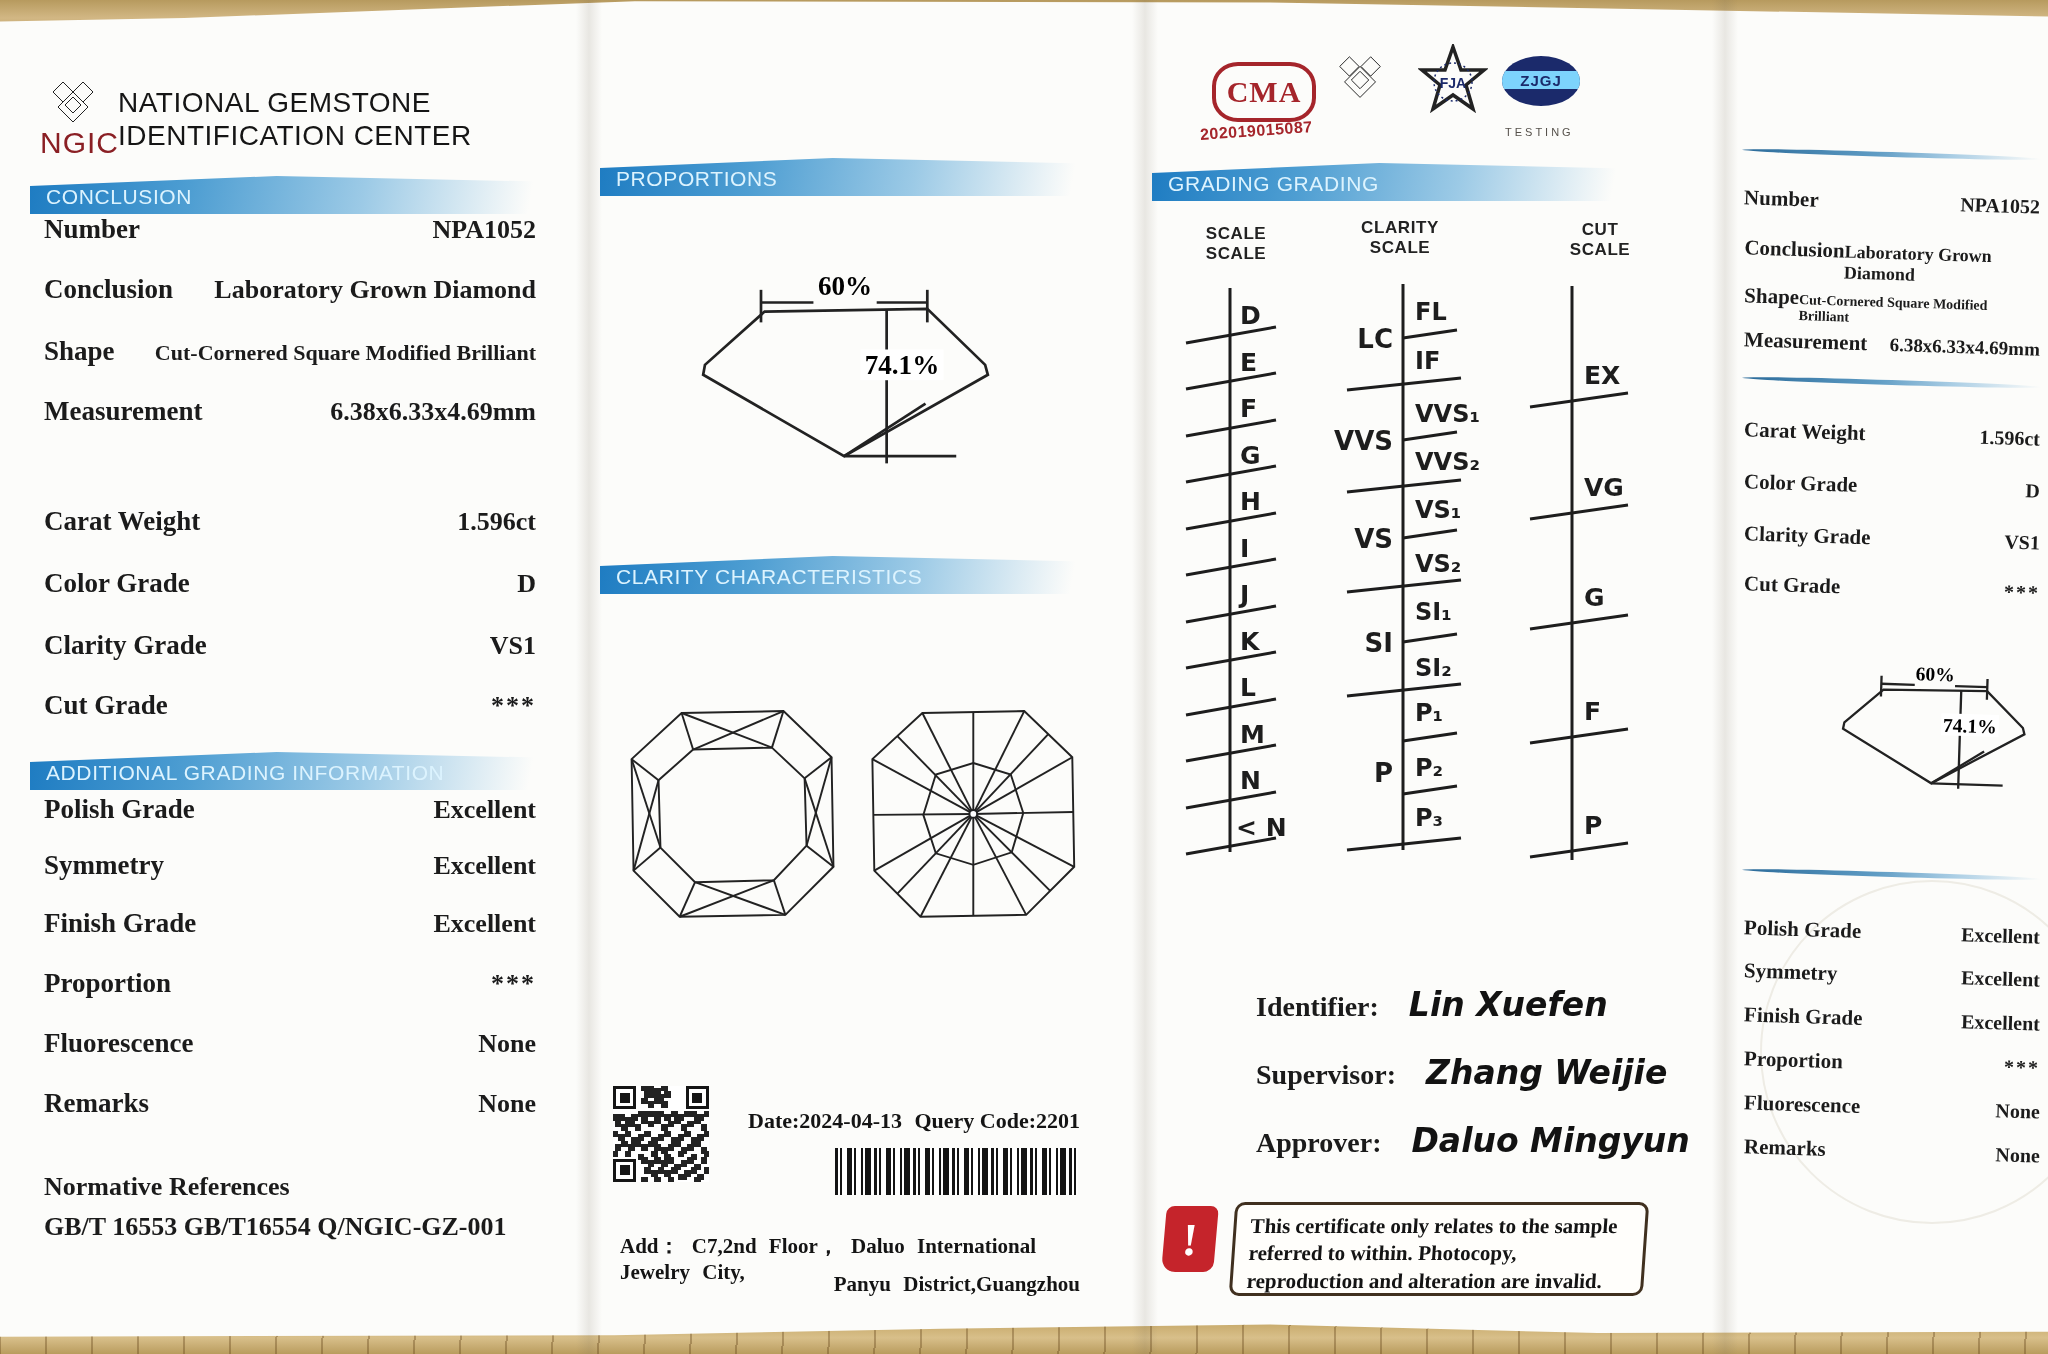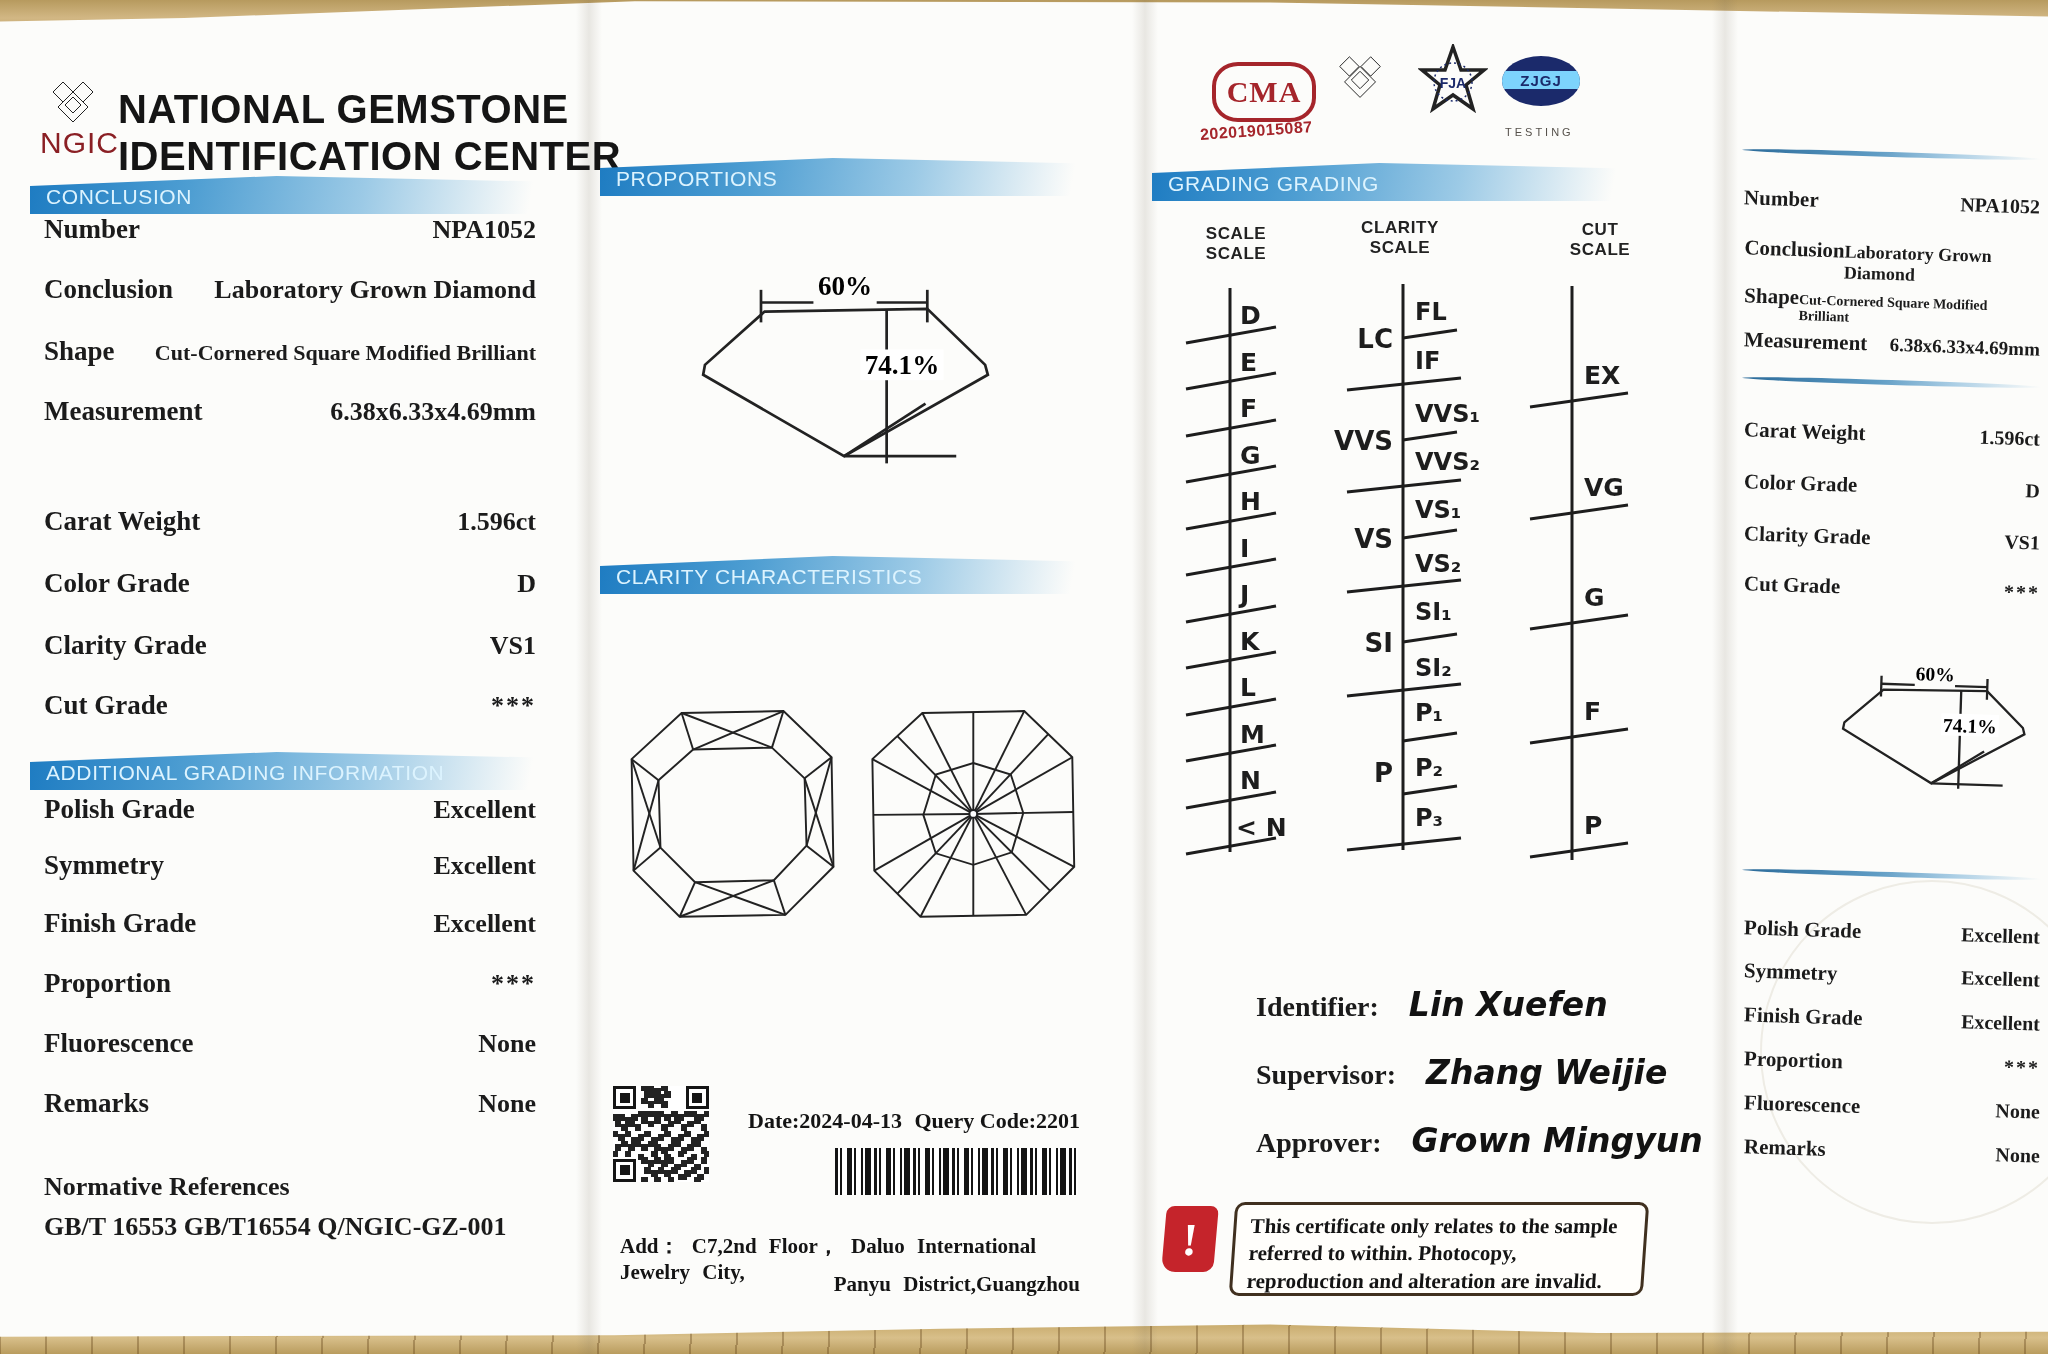--- a/index.html
+++ b/index.html
@@ -6,21 +6,21 @@
   body{background:#e8e4da;font-family:"Liberation Serif",serif;}
   .page{position:relative;width:2048px;height:1354px;background:#fcfcfa;overflow:hidden;}
   
   .wood{position:absolute;left:0;width:100%;background:linear-gradient(to bottom,#b79a5e,#d2b784 60%,#c3a76e);}
   .wood-top{top:0;height:30px;clip-path:polygon(0 0,100% 0,100% 55%,62% 8%,31% 4%,9% 60%,0 72%);}
   .wood-bottom{bottom:0;height:36px;clip-path:polygon(0 52%,30% 48%,46% 30%,62% 18%,78% 42%,100% 38%,100% 100%,0 100%);
     background-image:repeating-linear-gradient(92deg,rgba(94,62,20,.35) 0 2px,rgba(0,0,0,0) 2px 46px),linear-gradient(to bottom,#c2a360,#d8bf8a 55%,#b99c5e);}
   .fold{position:absolute;top:0;bottom:0;width:26px;background:linear-gradient(to right,rgba(0,0,0,0) 0,rgba(110,100,80,.14) 50%,rgba(0,0,0,0) 100%);}
   .watermark{position:absolute;border:2px solid rgba(185,175,145,.20);border-radius:50%;}
   
-  .brand-name{position:absolute;font-family:"Liberation Sans",sans-serif;font-weight:700;color:#151515;font-size:40px;letter-spacing:.5px;line-height:1.18;}
+  .brand-name{position:absolute;font-family:"Liberation Sans",sans-serif;font-weight:400;color:#151515;font-size:28px;letter-spacing:.5px;line-height:1.18;}
   .ngic-text{position:absolute;font-family:"Liberation Sans",sans-serif;font-weight:400;color:#8a1f24;font-size:30px;letter-spacing:1px;}
   
   .banner{position:absolute;height:38px;display:flex;align-items:flex-end;padding:0 0 5px 16px;box-sizing:border-box;
     font-family:"Liberation Sans",sans-serif;font-size:21px;letter-spacing:.6px;color:#dcf3fe;
     background:linear-gradient(100deg,#1e7cc2 0%,#4e9ed2 30%,#9ccae6 62%,rgba(255,255,255,0) 93%);
     clip-path:polygon(0 26%,46% 0,100% 16%,100% 100%,0 100%);}
   
   .srow{position:absolute;display:flex;justify-content:space-between;align-items:baseline;color:#1b1b1b;}
   .srow .lab{font-weight:600;font-size:27px;}
   .srow .val{font-weight:600;font-size:26px;}
@@ -396,21 +396,21 @@
   <div class="sigrow" style="left:1256px;top:985px">
     <span class="sig-lab">Identifier:</span>
     <span class="sig-name">Lin Xuefen</span>
   </div>
   <div class="sigrow" style="left:1256px;top:1053px">
     <span class="sig-lab">Supervisor:</span>
     <span class="sig-name">Zhang Weijie</span>
   </div>
   <div class="sigrow" style="left:1256px;top:1121px">
     <span class="sig-lab">Approver:</span>
-    <span class="sig-name">Grown Mingyun</span>
+    <span class="sig-name">Daluo Mingyun</span>
   </div>
 
   <div class="warn-icon" style="left:1164px;top:1206px">
     <span>!</span>
   </div>
   <div class="warn-box" style="left:1232px;top:1202px;width:414px;height:94px">
     <span>This certificate only relates to the sample referred to within. Photocopy, reproduction and alteration are invalid.</span>
   </div>
 
   <div class="sep" style="left:1742px;top:152px;width:300px"></div>

